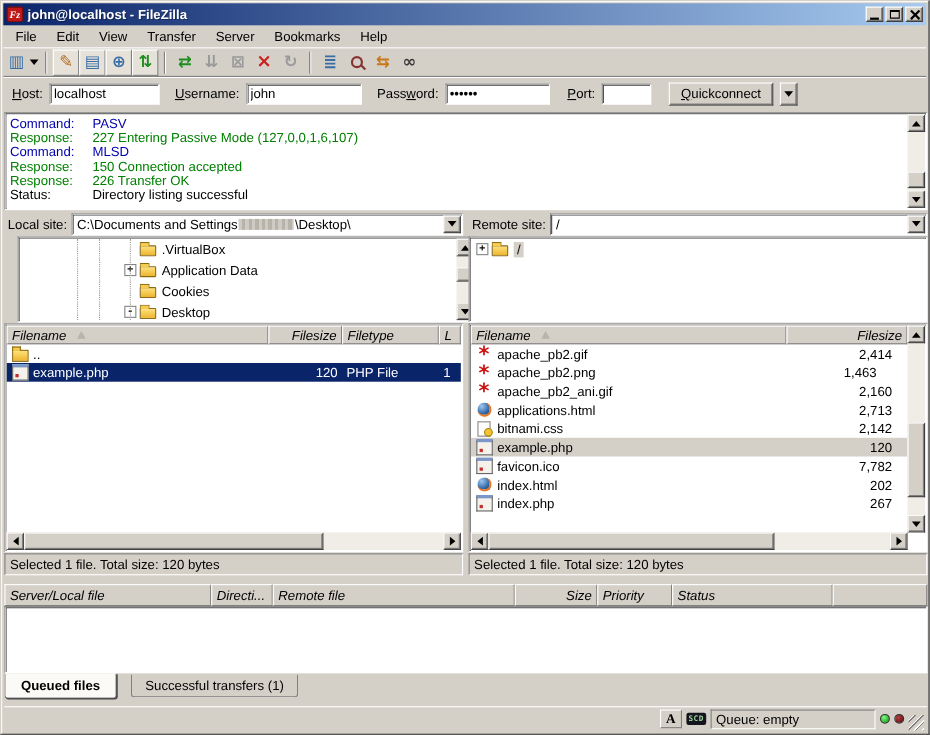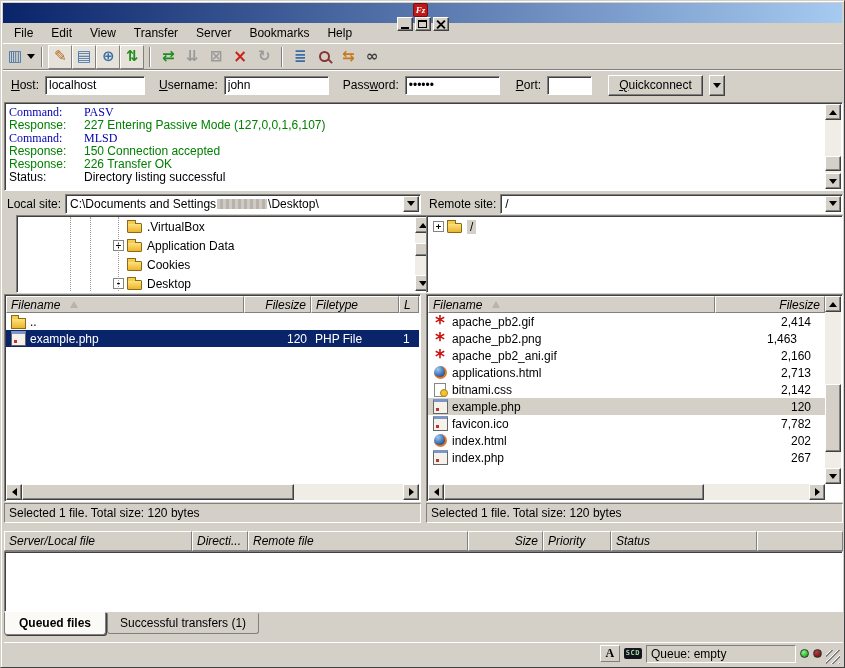--- a/index.html
+++ b/index.html
@@ -15,21 +15,21 @@
   .sunken { background:#fff; border:1px solid; border-color:#808080 #fff #fff #808080;
             box-shadow: inset 1px 1px 0 #404040; }
   .raised { background:#d4d0c8; border:1px solid; border-color:#fff #404040 #404040 #fff;
             box-shadow: inset -1px -1px 0 #808080; }
   .field  { background:#fff; border:1px solid; border-color:#808080 #fff #fff #808080;
             box-shadow: inset 1px 1px 0 #404040; font:12px "Liberation Sans",sans-serif; }
 
   
   .titlebar { position:absolute; top:2px; left:2px; width:839px; height:20px;
               background:linear-gradient(90deg,#0a246a,#a6caf0);
-              display:flex; align-items:center; padding:0 3px;flex-direction:column; }
+              display:flex; align-items:center; padding:0 3px; }
   .app-logo { width:15px; height:14px; background:#bf1818; border:1px solid #7a0c0c;
               border-radius:2px; color:#fff; font:italic bold 9px/13px "Liberation Serif",serif;
               text-align:center; margin-right:4px; flex:none; }
   .title-text { color:#fff; font-weight:bold; font-size:12px; flex:1;
                 text-shadow:1px 1px 0 #00000055; white-space:nowrap; overflow:hidden; }
   .win-btns { display:flex; gap:2px; }
   .wbtn { width:16px; height:14px; background:#d4d0c8; border:1px solid;
           border-color:#fff #404040 #404040 #fff; box-shadow:inset -1px -1px 0 #808080;
           display:flex; align-items:center; justify-content:center; }
   .g-min { width:8px; height:2px; background:#000; margin-top:8px; }
@@ -69,21 +69,21 @@
   .qc-btn { height:21px; padding:1px 10px; font:12px "Liberation Sans",sans-serif; }
   .qc-dd { width:16px; height:21px; display:flex; align-items:center; justify-content:center; }
   u { text-decoration:underline; }
 
   
   .log { position:absolute; top:101px; left:3px; width:839px; height:89px; }
   .log-lines { position:absolute; inset:1px 17px 1px 1px; overflow:hidden; padding:2px 0 0 3px;
                background:#fff; }
   .log-line { display:flex; height:13px; line-height:13px; white-space:nowrap; }
   .log-line .ll { width:75px; flex:none; }
-  .lt-command { color:#0000b0;font-family:Liberation Serif, serif; } .lt-response { color:#008000; } .lt-status { color:#000; }
+  .lt-command { color:#0000b0; } .lt-response { color:#008000; } .lt-status { color:#000; }
 
   
   .vscroll { position:absolute; top:1px; bottom:1px; right:1px; width:16px; background:#efede6; }
   .hscroll { position:absolute; left:1px; right:1px; bottom:1px; height:16px; background:#efede6; }
   .sbtn { position:absolute; width:16px; height:16px; background:#d4d0c8; border:1px solid;
           border-color:#fff #404040 #404040 #fff; box-shadow:inset -1px -1px 0 #808080;
           display:flex; align-items:center; justify-content:center; }
   .thumb { position:absolute; background:#d4d0c8; border:1px solid;
            border-color:#fff #404040 #404040 #fff; box-shadow:inset -1px -1px 0 #808080; }
   .t-up { width:0;height:0;border-left:4px solid transparent;border-right:4px solid transparent;border-bottom:5px solid #000; }
@@ -151,21 +151,21 @@
         background:#f4f2ea; border:1px solid #666; border-top:3px solid #7c96c8; display:block; }
   .fi-php::after,.fi-ico::after { content:""; position:absolute; left:4px; bottom:3px; width:3px; height:3px;
         background:#c23030; }
 
   
   .pstatus { position:absolute; top:502px; height:20px; background:#d4d0c8; border:1px solid;
              border-color:#808080 #fff #fff #808080; display:flex; align-items:center; padding:0 4px; }
   .qhdr { position:absolute; top:530px; left:3px; width:839px; height:20px; display:flex; }
   .qhdr .hcell { height:20px; }
   .qbody { position:absolute; top:550px; left:3px; width:839px; height:61px; }
-  .tabs { position:absolute; top:611px; left:3px; height:23px; display:flex; align-items:flex-start; gap:1px; }
+  .tabs { position:absolute; top:611px; left:3px; height:23px; display:flex; align-items:flex-start; gap:13px; }
   .tab { background:#d4d0c8; border:1px solid #808080; border-top:1px solid #d4d0c8;
          border-radius:0 0 3px 3px; padding:2px 12px 3px; margin-top:1px; }
   .tab.active { background:#fbfaf7; font-weight:bold; border-top:1px solid #fbfaf7;
          margin-top:0; padding:3px 14px 4px; box-shadow:1px 1px 0 #404040; }
 
   
   .statusbar { position:absolute; bottom:3px; left:3px; width:839px; height:22px;
                border-top:1px solid #fff; display:flex; align-items:center; justify-content:flex-end;
                gap:4px; padding:0 3px; }
   .sb-ic { width:20px; height:17px; background:#d4d0c8; border:1px solid;

